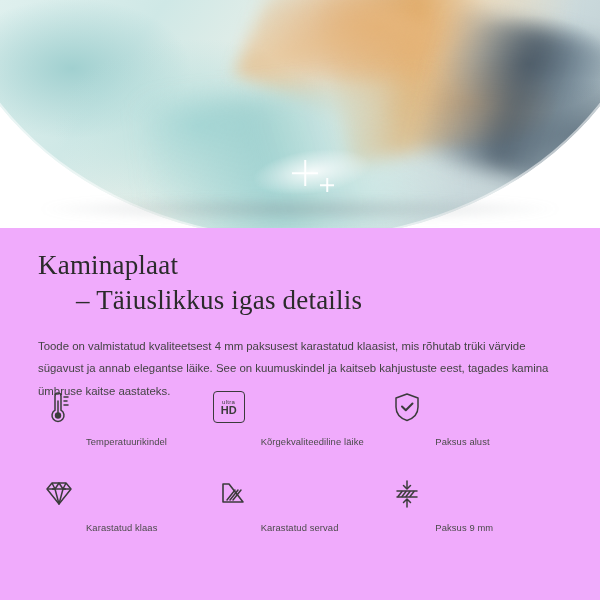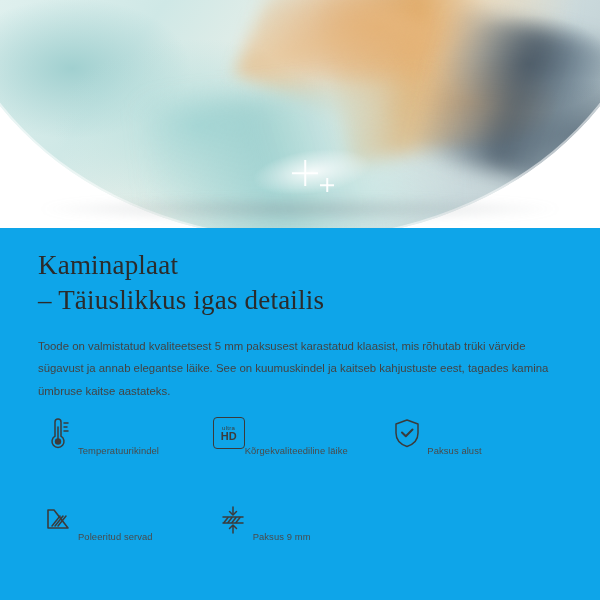--- a/index.html
+++ b/index.html
@@ -10,21 +10,21 @@
     width: 600px;
     height: 600px;
     background: #ffffff;
     font-family: "Liberation Sans", sans-serif;
     overflow: hidden;
   }
   .page {
     position: relative;
     width: 600px;
     height: 600px;
-    background: #0ea5e9;
+    background: #f0abfc;
     overflow: hidden;
   }
 
   
   .hero {
     position: relative;
     width: 600px;
     height: 228px;
     overflow: hidden;
     background: #ffffff;
@@ -142,21 +142,21 @@
   .headline {
     margin: 0;
     padding: 20px 38px 0 38px;
     font-family: "Liberation Serif", serif;
     font-size: 27px;
     line-height: 1.28;
     font-weight: 400;
     color: #2b2b2b;
     letter-spacing: 0.2px;
   }
-  .headline .line2 { display: block; }
+  .headline .line2 { display: block; margin-left: 38px; }
   .bodytext {
     margin: 0;
     padding: 18px 38px 0 38px;
     font-size: 11.4px;
     line-height: 1.95;
     color: #434343;
     max-width: 540px;
   }
 
   
@@ -165,36 +165,37 @@
     left: 38px;
     top: 384px;
     width: 524px;
     display: grid;
     grid-template-columns: repeat(3, 1fr);
     grid-template-rows: 72px 72px;
     row-gap: 14px;
   }
   .feature {
     display: flex;
-    flex-direction: row;
-    align-items: flex-end;
+    flex-direction: column;
+    align-items: flex-start;
     justify-content: flex-start;
   }
   .feature-icon {
     height: 46px;
     display: flex;
     align-items: center;
     justify-content: center;
   }
   .feature-label {
     margin-top: 6px;
     font-size: 9.4px;
     color: #4a4a4a;
     text-align: center;
     letter-spacing: 0.1px;
+    margin-left: 48px;
   }
   .ultrahd-box {
     width: 30px;
     height: 30px;
     border: 1.6px solid #3b3b3b;
     border-radius: 4px;
     display: flex;
     flex-direction: column;
     align-items: center;
     justify-content: center;
@@ -220,21 +221,21 @@
     <div class="plate-shadow"></div>
     <div class="sparkle" style="left:292px; top:160px; width:26px; height:26px;"></div>
     <div class="sparkle" style="left:320px; top:178px; width:14px; height:14px;"></div>
   </div>
 
   <div class="content">
     <h1 class="headline">
       <span>Kaminaplaat</span>
       <span class="line2">– Täiuslikkus igas detailis</span>
     </h1>
-    <p class="bodytext">Toode on valmistatud kvaliteetsest 5 mm paksusest karastatud klaasist, mis rõhutab trüki värvide sügavust ja annab elegantse läike. See on kuumuskindel ja kaitseb kahjustuste eest, tagades kamina ümbruse kaitse aastateks.</p>
+    <p class="bodytext">Toode on valmistatud kvaliteetsest 4 mm paksusest karastatud klaasist, mis rõhutab trüki värvide sügavust ja annab elegantse läike. See on kuumuskindel ja kaitseb kahjustuste eest, tagades kamina ümbruse kaitse aastateks.</p>
   </div>
 
   <div class="features">
 
     <div class="feature">
       <div class="feature-icon">
         <svg width="40" height="40" viewBox="0 0 40 40" fill="none" stroke="#3b3b3b" stroke-width="1.5" stroke-linecap="round">
           <path d="M17 9a3 3 0 0 1 6 0v14.2a6 6 0 1 1-6 0V9z"></path>
           <circle cx="20" cy="28.5" r="3.2" fill="#3b3b3b" stroke="none"></circle>
           <line x1="20" y1="14" x2="20" y2="26"></line>
@@ -259,31 +260,44 @@
     <div class="feature">
       <div class="feature-icon">
         <svg width="40" height="40" viewBox="0 0 40 40" fill="none" stroke="#3b3b3b" stroke-width="1.5" stroke-linejoin="round" stroke-linecap="round">
           <path d="M20 7l11 4v9c0 7-5 11.5-11 13.5C14 31.5 9 27 9 20v-9l11-4z"></path>
           <path d="M15 19.5l3.8 3.8L25.5 16.5" stroke-width="2"></path>
         </svg>
       </div>
       <div class="feature-label">Paksus alust</div>
     </div>
 
+    <div class="feature">
+      <div class="feature-icon">
+        <svg width="42" height="40" viewBox="0 0 42 40" fill="none" stroke="#3b3b3b" stroke-width="1.5" stroke-linejoin="round">
+          <path d="M9 16l5-6h14l5 6-12 15L9 16z"></path>
+          <path d="M9 16h24"></path>
+          <path d="M14 10l3 6-3 0"></path>
+          <path d="M28 10l-3 6 3 0"></path>
+          <path d="M17 16l4 15 4-15"></path>
+          <path d="M17 16l4-6 4 6"></path>
+        </svg>
+      </div>
+      <div class="feature-label">Karastatud klaas</div>
+    </div>
 
     <div class="feature">
       <div class="feature-icon">
         <svg width="40" height="40" viewBox="0 0 40 40" fill="none" stroke="#3b3b3b" stroke-width="1.5" stroke-linecap="round" stroke-linejoin="round">
           <path d="M10 29h20L16 11h-6v18z" stroke-width="1.6"></path>
           <line x1="14" y1="27" x2="22" y2="17"></line>
           <line x1="17" y1="27" x2="25" y2="17"></line>
           <line x1="20" y1="27" x2="28" y2="17"></line>
         </svg>
       </div>
-      <div class="feature-label">Poleeritud servad</div>
+      <div class="feature-label">Karastatud servad</div>
     </div>
 
     <div class="feature">
       <div class="feature-icon">
         <svg width="40" height="40" viewBox="0 0 40 40" fill="none" stroke="#3b3b3b" stroke-width="1.5" stroke-linecap="round" stroke-linejoin="round">
           <line x1="20" y1="8" x2="20" y2="15"></line>
           <path d="M16.5 12.5L20 16l3.5-3.5"></path>
           <line x1="10" y1="18" x2="30" y2="18"></line>
           <line x1="10" y1="24" x2="30" y2="24"></line>
           <line x1="11" y1="23.5" x2="15" y2="18.5"></line>

